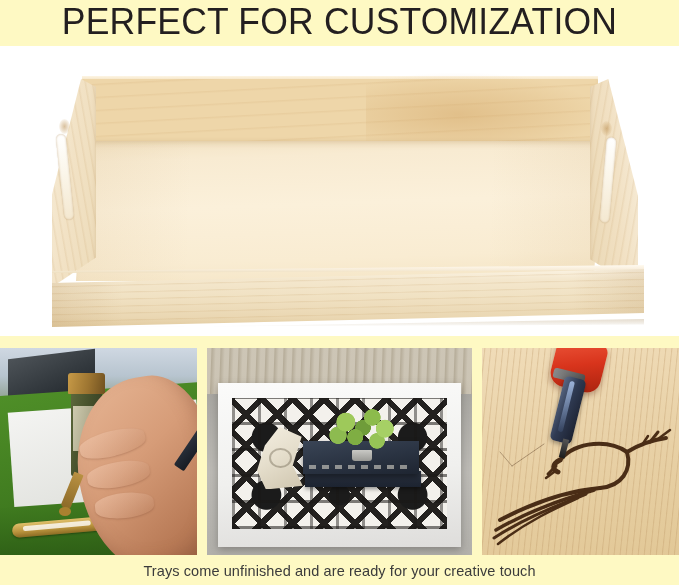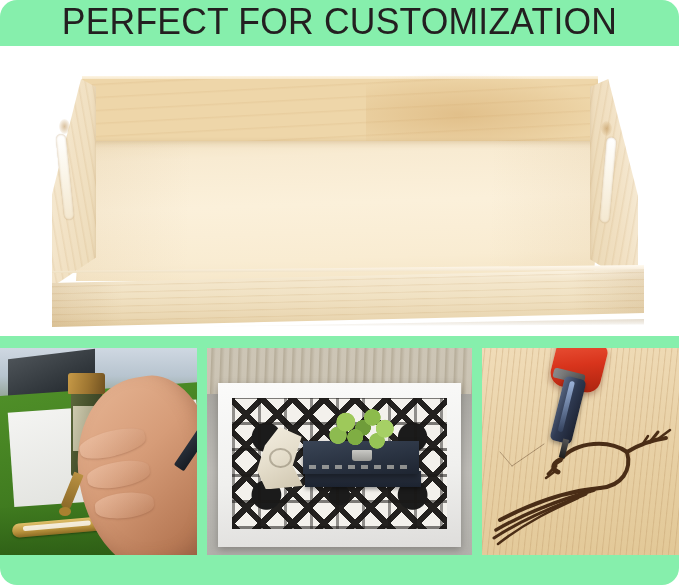--- a/index.html
+++ b/index.html
@@ -9,22 +9,21 @@
     height: 585px;
     background: #ffffff;
     font-family: "Liberation Sans", sans-serif;
     overflow: hidden;
   }
 
   .page {
     position: relative;
     width: 679px;
     height: 585px;
-    background: #86efac;
-    border-radius: 17px;
+    background: #fef9c3;
   }
 
   
   .headline {
     position: absolute;
     top: 0px;
     left: 0;
     width: 679px;
     height: 44px;
     display: flex;
@@ -625,14 +624,15 @@
         </svg>
         <div class="t3-tool-body"></div>
         <div class="t3-tool-collar"></div>
         <div class="t3-tool-grip"></div>
         <div class="t3-tip"></div>
       </div>
     </div>
 
   </div>
 
+  <div class="caption">Trays come unfinished and are ready for your creative touch</div>
 
 </div>
 
 </body></html>

